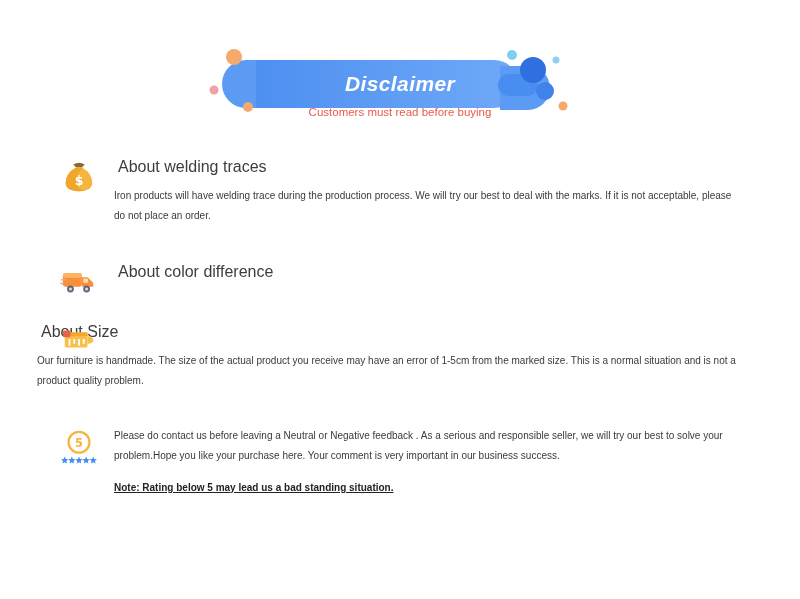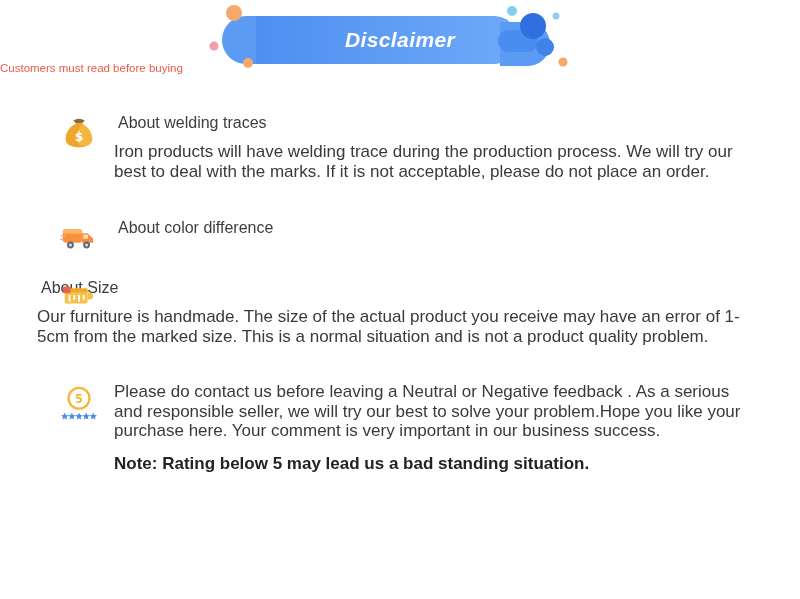--- a/index.html
+++ b/index.html
@@ -18,20 +18,21 @@
     position: relative;
     width: 800px;
     height: 599px;
   }
 
   
   .banner {
     position: relative;
     width: 764px;
     height: 92px;
+    margin-top: 44px;
   }
   .banner-svg {
     position: absolute;
     top: 0;
     left: 0;
   }
   .banner-title {
     position: absolute;
     top: 28px;
     left: 0;
@@ -42,21 +43,21 @@
     font-style: italic;
     color: #ffffff;
     letter-spacing: 0.4px;
     z-index: 5;
   }
   .banner-subtitle {
     position: absolute;
     top: 62px;
     left: 0;
     width: 800px;
-    text-align: left;
+    text-align: center;
     font-size: 11.5px;
     color: #ea5a4a;
     z-index: 5;
   }
 
   
   .content {
     position: relative;
     padding: 8px 0 0 0;
   }
@@ -74,28 +75,29 @@
     height: 38px;
   }
   .sec-title {
     font-size: 16px;
     color: #3d3d3d;
     line-height: 26px;
     margin: 0 0 6px 4px;
   }
   .sec-body p {
     margin: 0;
-    font-size: 17px;
+    font-size: 10px;
     line-height: 19.5px;
     color: #3a3a3a;
   }
   .sec-body p.note {
     font-weight: bold;
     margin-top: 13px;
     color: #232323;
+    text-decoration: underline;
   }
   .s1 { margin-top: 10px; }
   .s2 { margin-top: 34px; }
   .s3 { margin-top: 34px; padding-left: 37px; }
   .s4 { margin-top: 36px; }
 </style>
 </head>
 <body>
 
 <div class="page">

